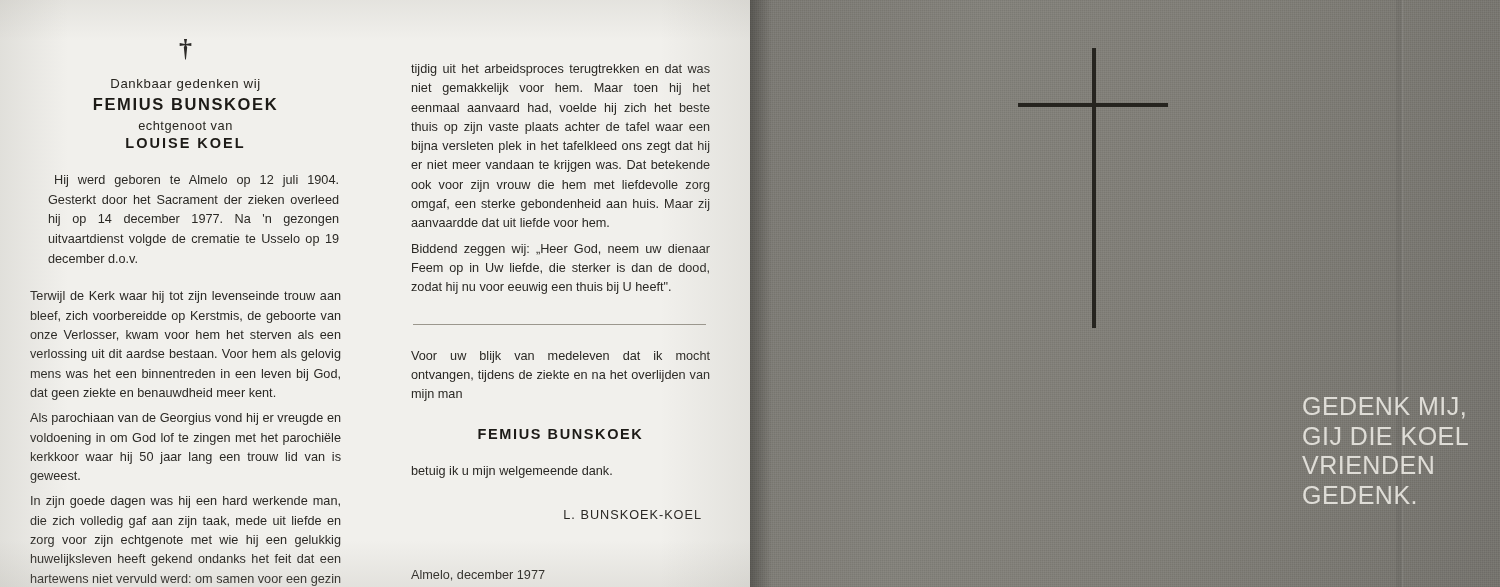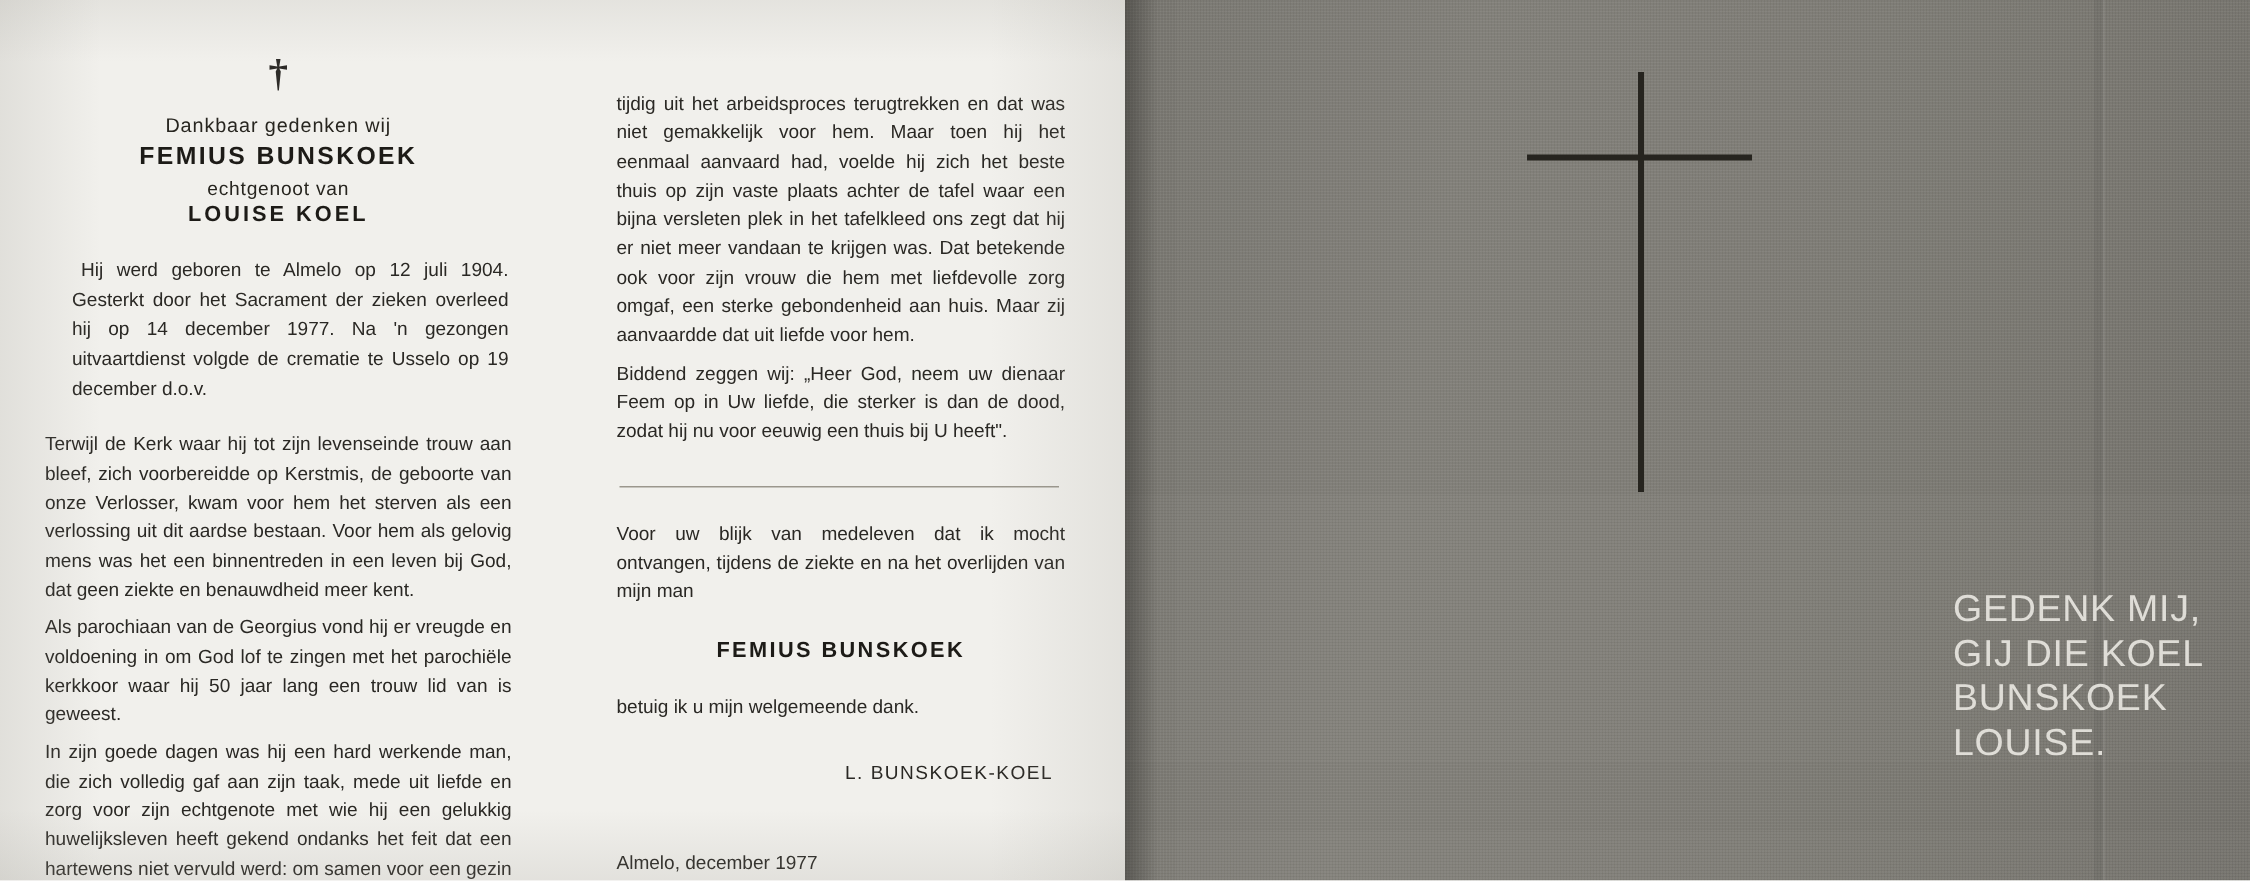--- a/index.html
+++ b/index.html
@@ -261,17 +261,17 @@
     <div class="big-cross">
       <span class="v"></span>
       <span class="h"></span>
     </div>
 
   </div>
 
   <div class="motto">
     <div>GEDENK MIJ,</div>
     <div>GIJ DIE KOEL</div>
-    <div>BUNSKOEK</div>
-    <div>LOUISE.</div>
+    <div>VRIENDEN</div>
+    <div>GEDENK.</div>
   </div>
 
 </div>
 
 </body></html>

